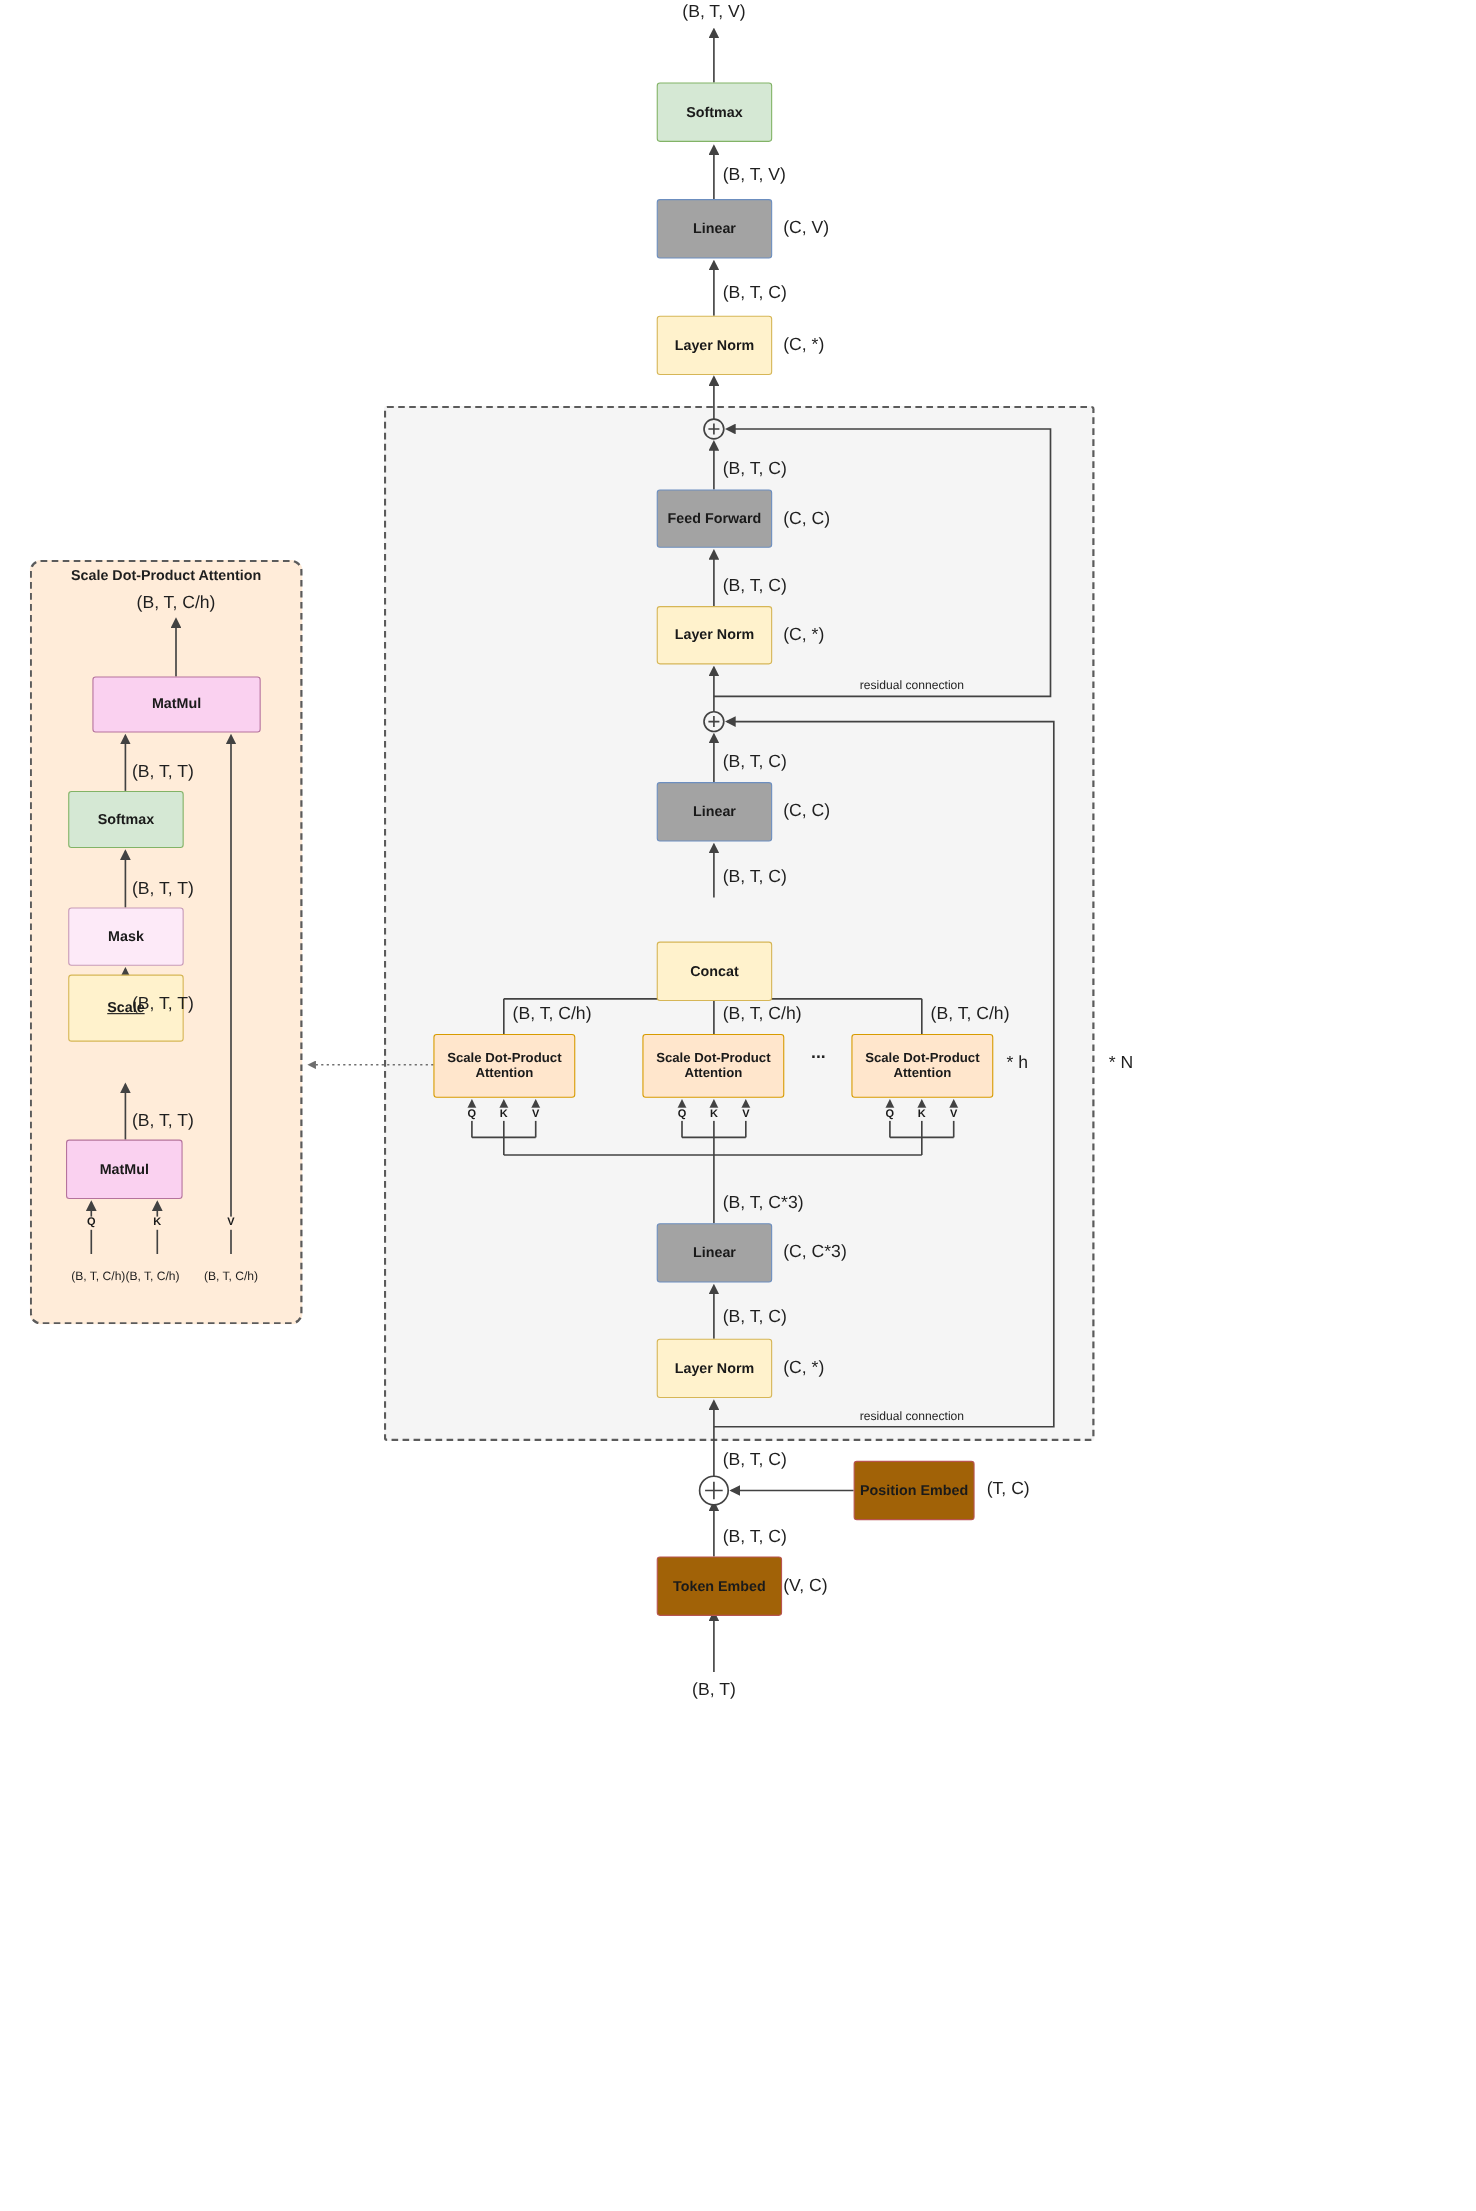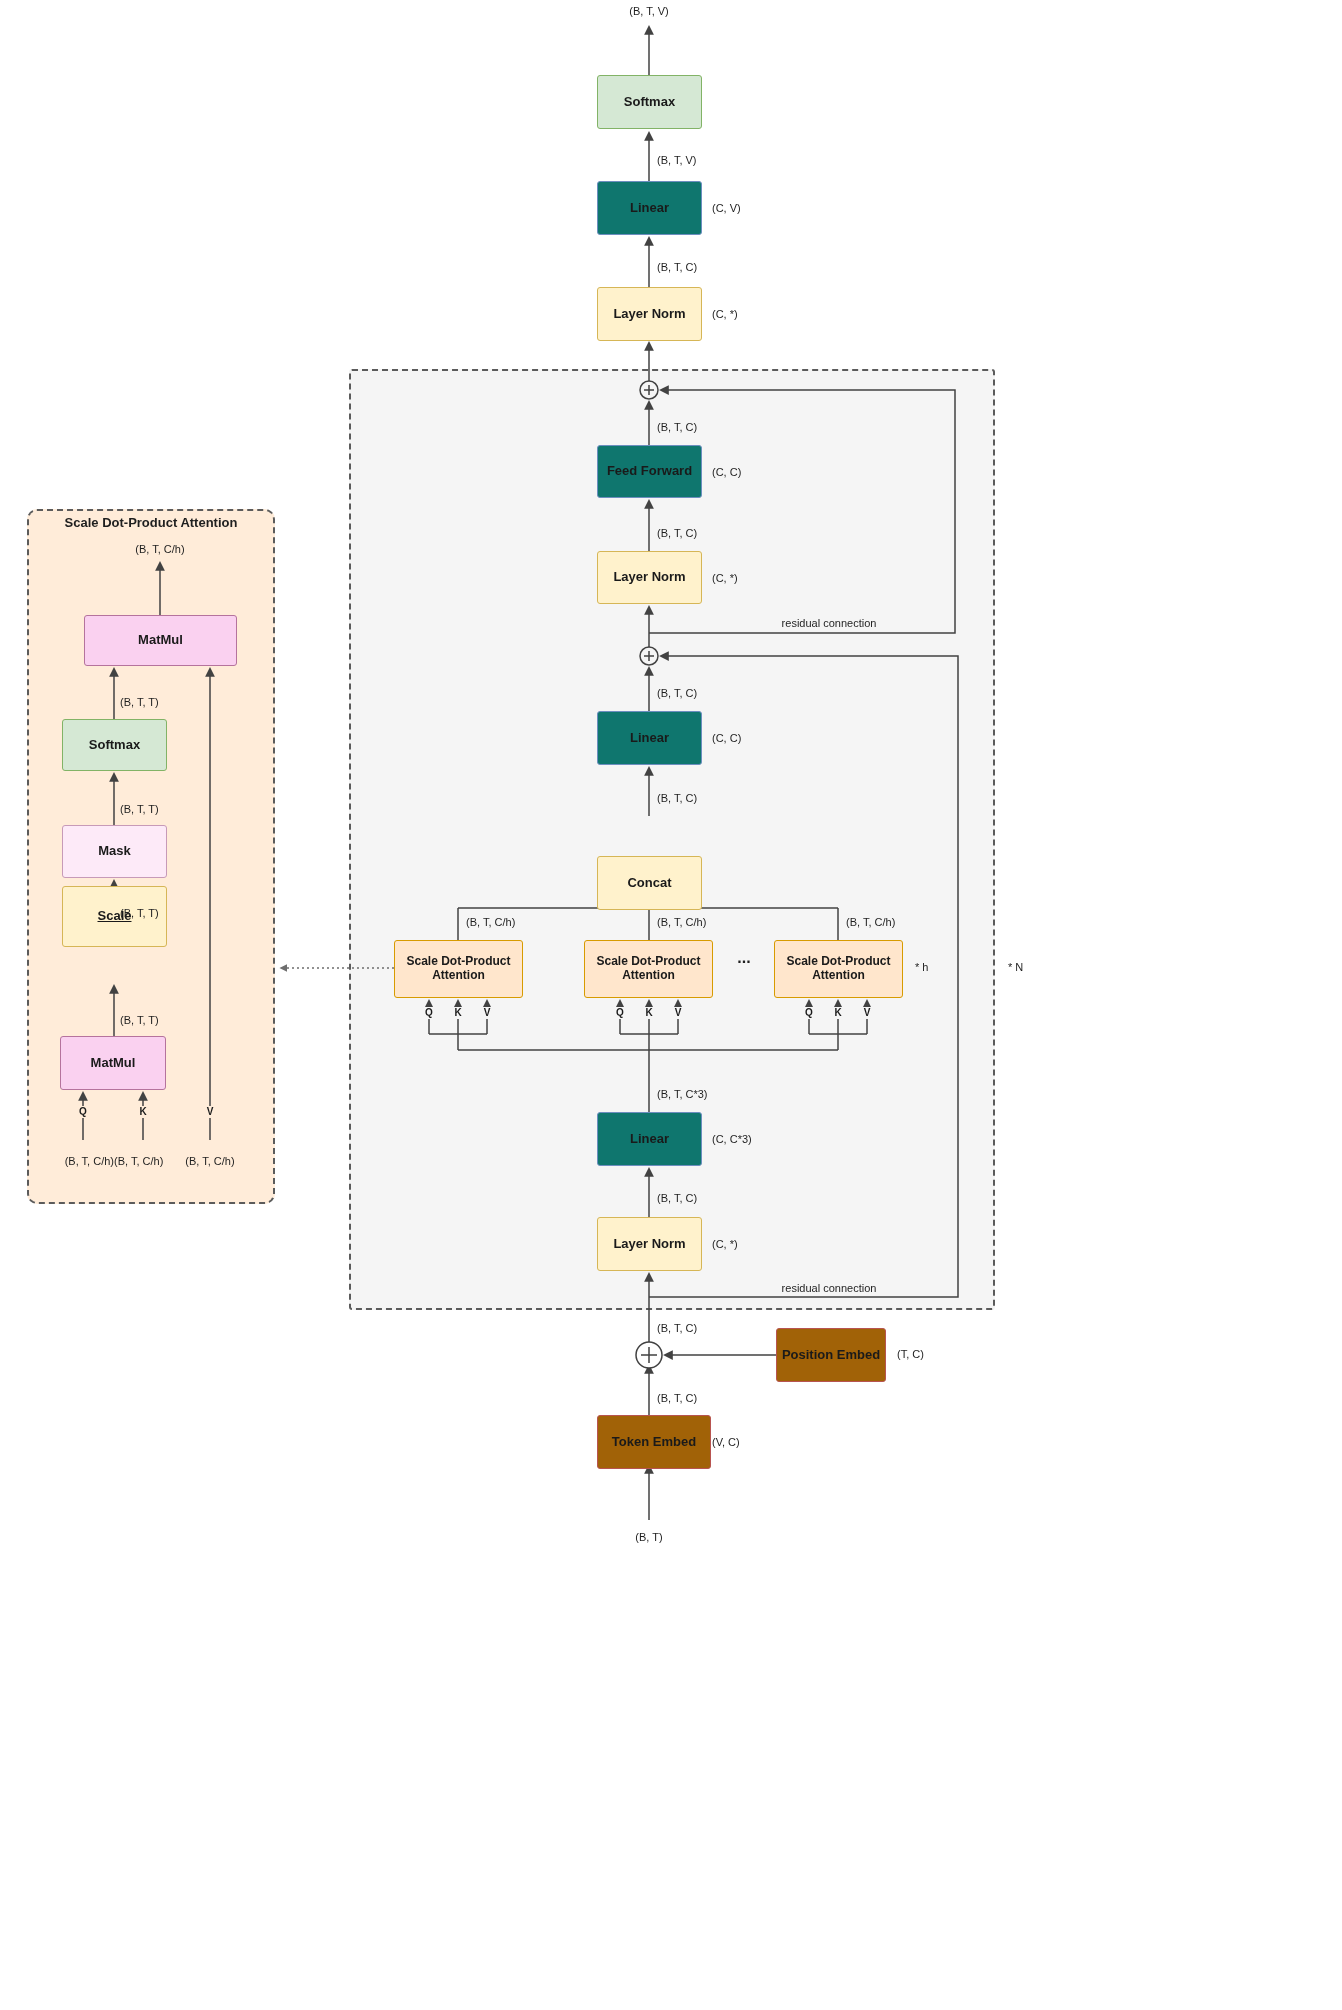--- a/index.html
+++ b/index.html
@@ -10,28 +10,28 @@
   .gray-box { background:#f5f5f5; border-radius:3px; }
   .tan-box  { background:#ffecd9; border-radius:10px; }
 
   svg.wires { position:absolute; left:0; top:0; z-index:1; }
 
   .node { position:absolute; z-index:2; display:flex; align-items:center; justify-content:center;
           text-align:center; font-size:13px; font-weight:700; color:#1a1a1a;
           border:1px solid #999; border-radius:3px; line-height:1.15; padding:2px; }
   .node-sm { font-size:12px; }
   .green    { background:#d5e8d4; border-color:#82b366; }
-  .blue     { background:#0f766e; border-color:#6c8ebf; }
+  .blue     { background:#a3a3a3; border-color:#6c8ebf; }
   .yellow   { background:#fff2cc; border-color:#d6b656; }
   .orange   { background:#ffe6cc; border-color:#d79b00; }
   .red      { background:#a16207; border-color:#b85450; }
   .pink     { background:#fad1f0; border-color:#b5739d;text-align:right; }
   .palepink { background:#fdeaf8; border-color:#c79ab8; }
 
-  .lbl { position:absolute; z-index:3; font-size:11px; line-height:14px; height:14px;
+  .lbl { position:absolute; z-index:3; font-size:16px; line-height:14px; height:14px;
          white-space:nowrap; color:#1f1f1f; }
   .center { transform:translateX(-50%); }
   .small { font-size:11px; line-height:13px; height:13px; }
   .title { font-size:13px; font-weight:700; line-height:16px; height:16px; }
   .ellipsis { font-size:16px; font-weight:700; line-height:16px; height:16px; }
 
   .qkv { position:absolute; z-index:3; font-size:10px; font-weight:700; line-height:12px;
          height:12px; transform:translateX(-50%); padding:0 2px; white-space:nowrap; }
   .on-gray { background:#f5f5f5; }
   .on-tan  { background:#ffecd9; }

